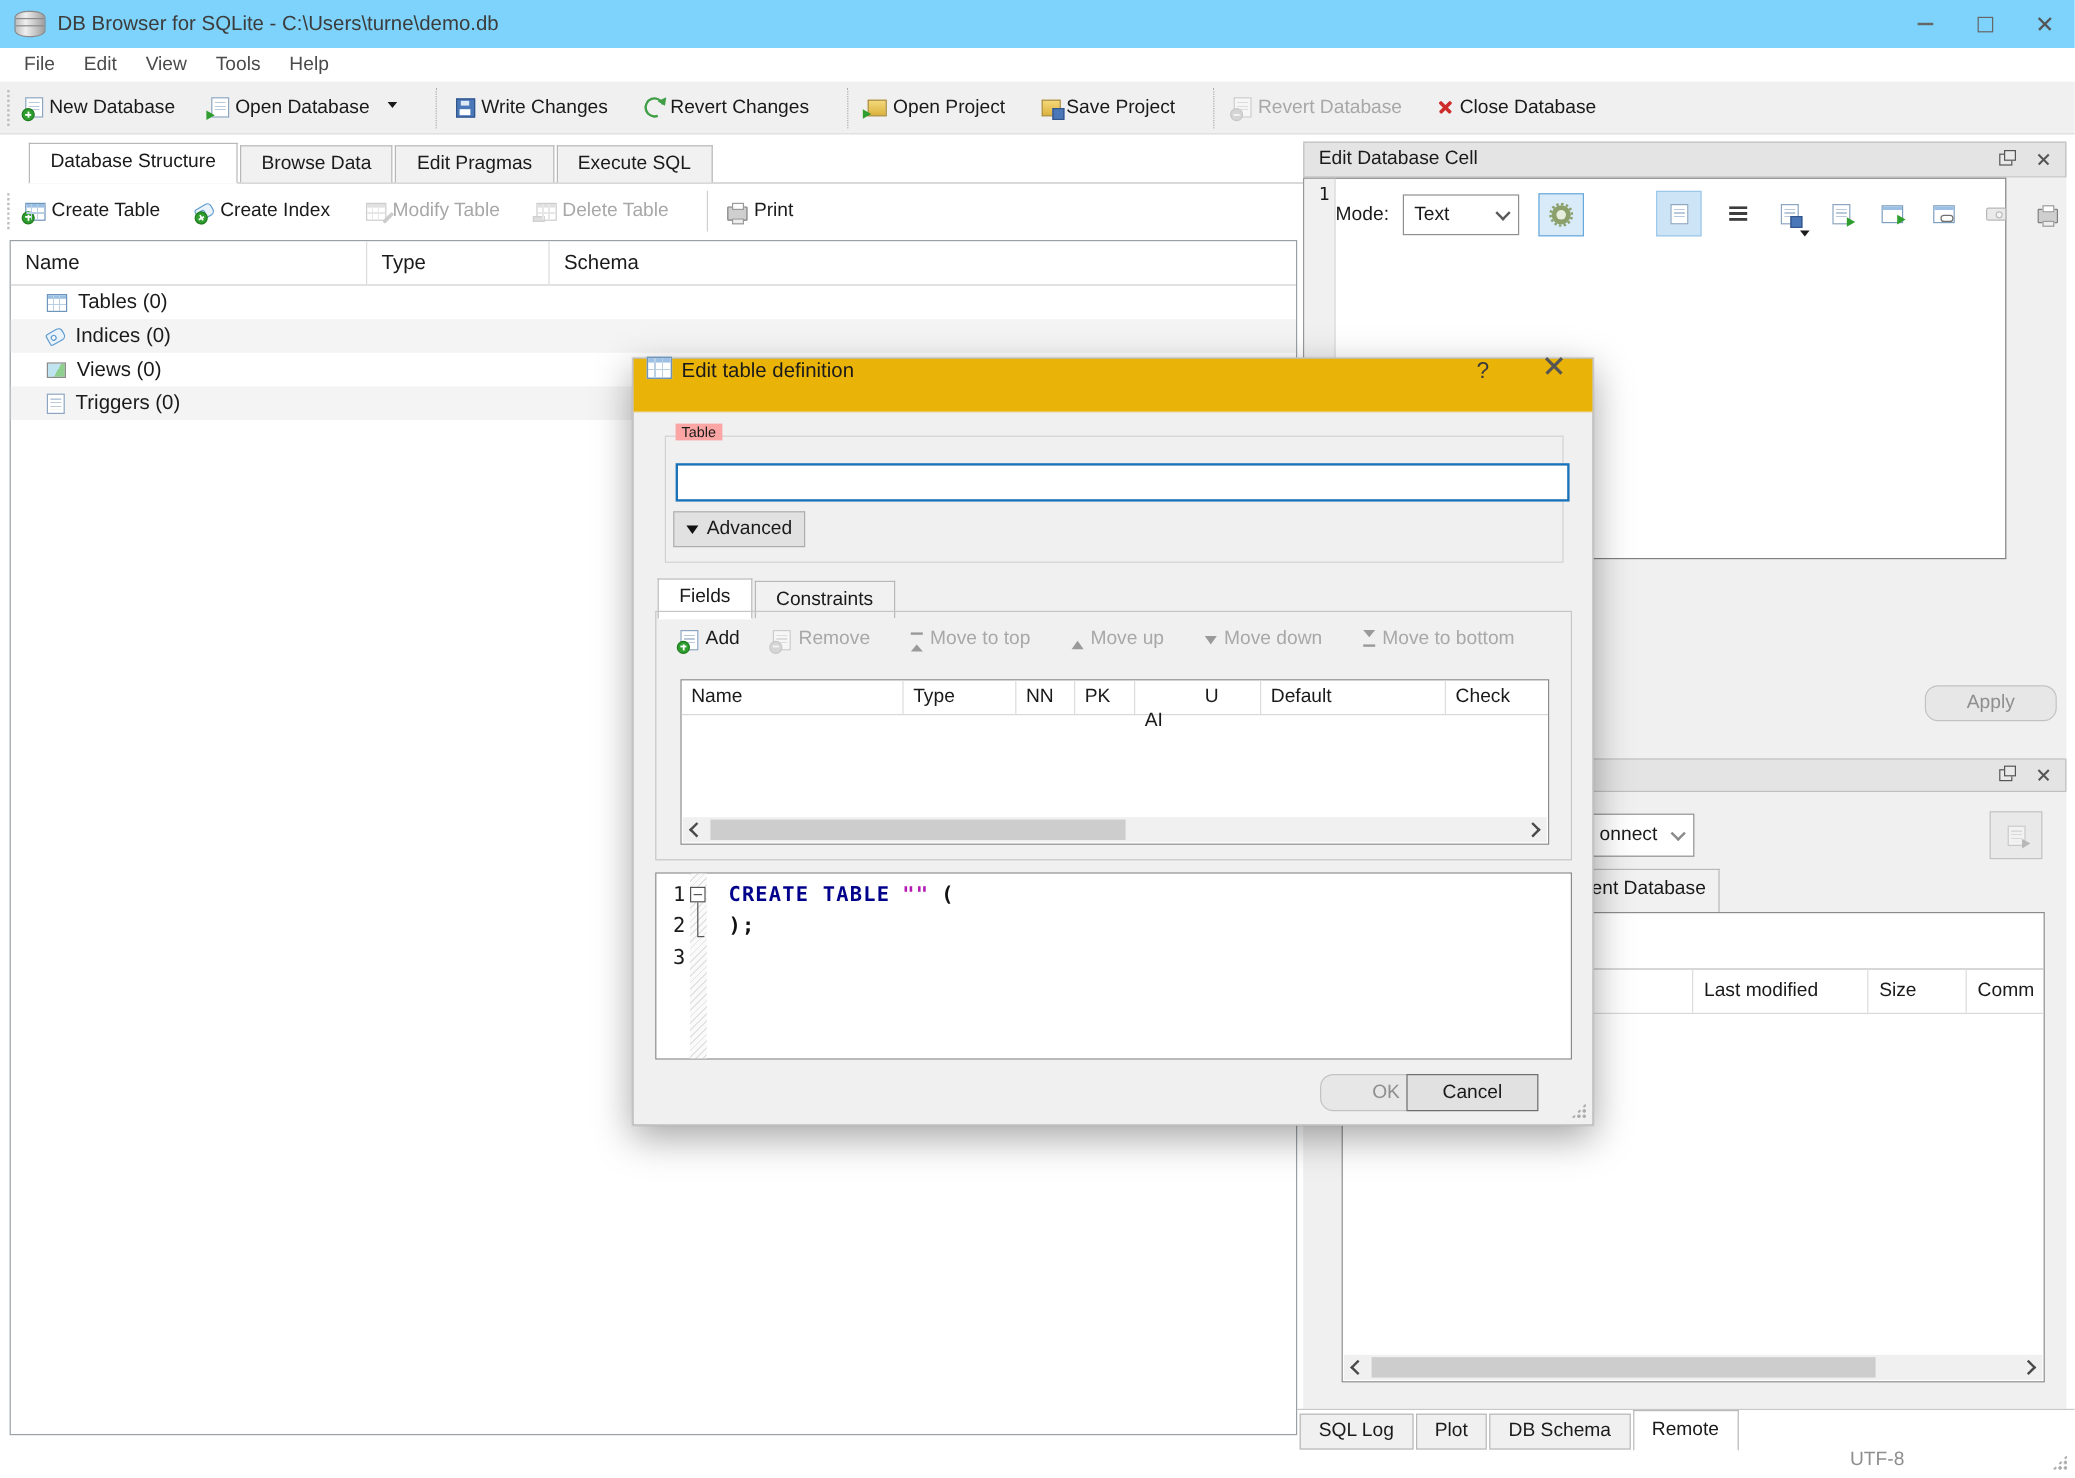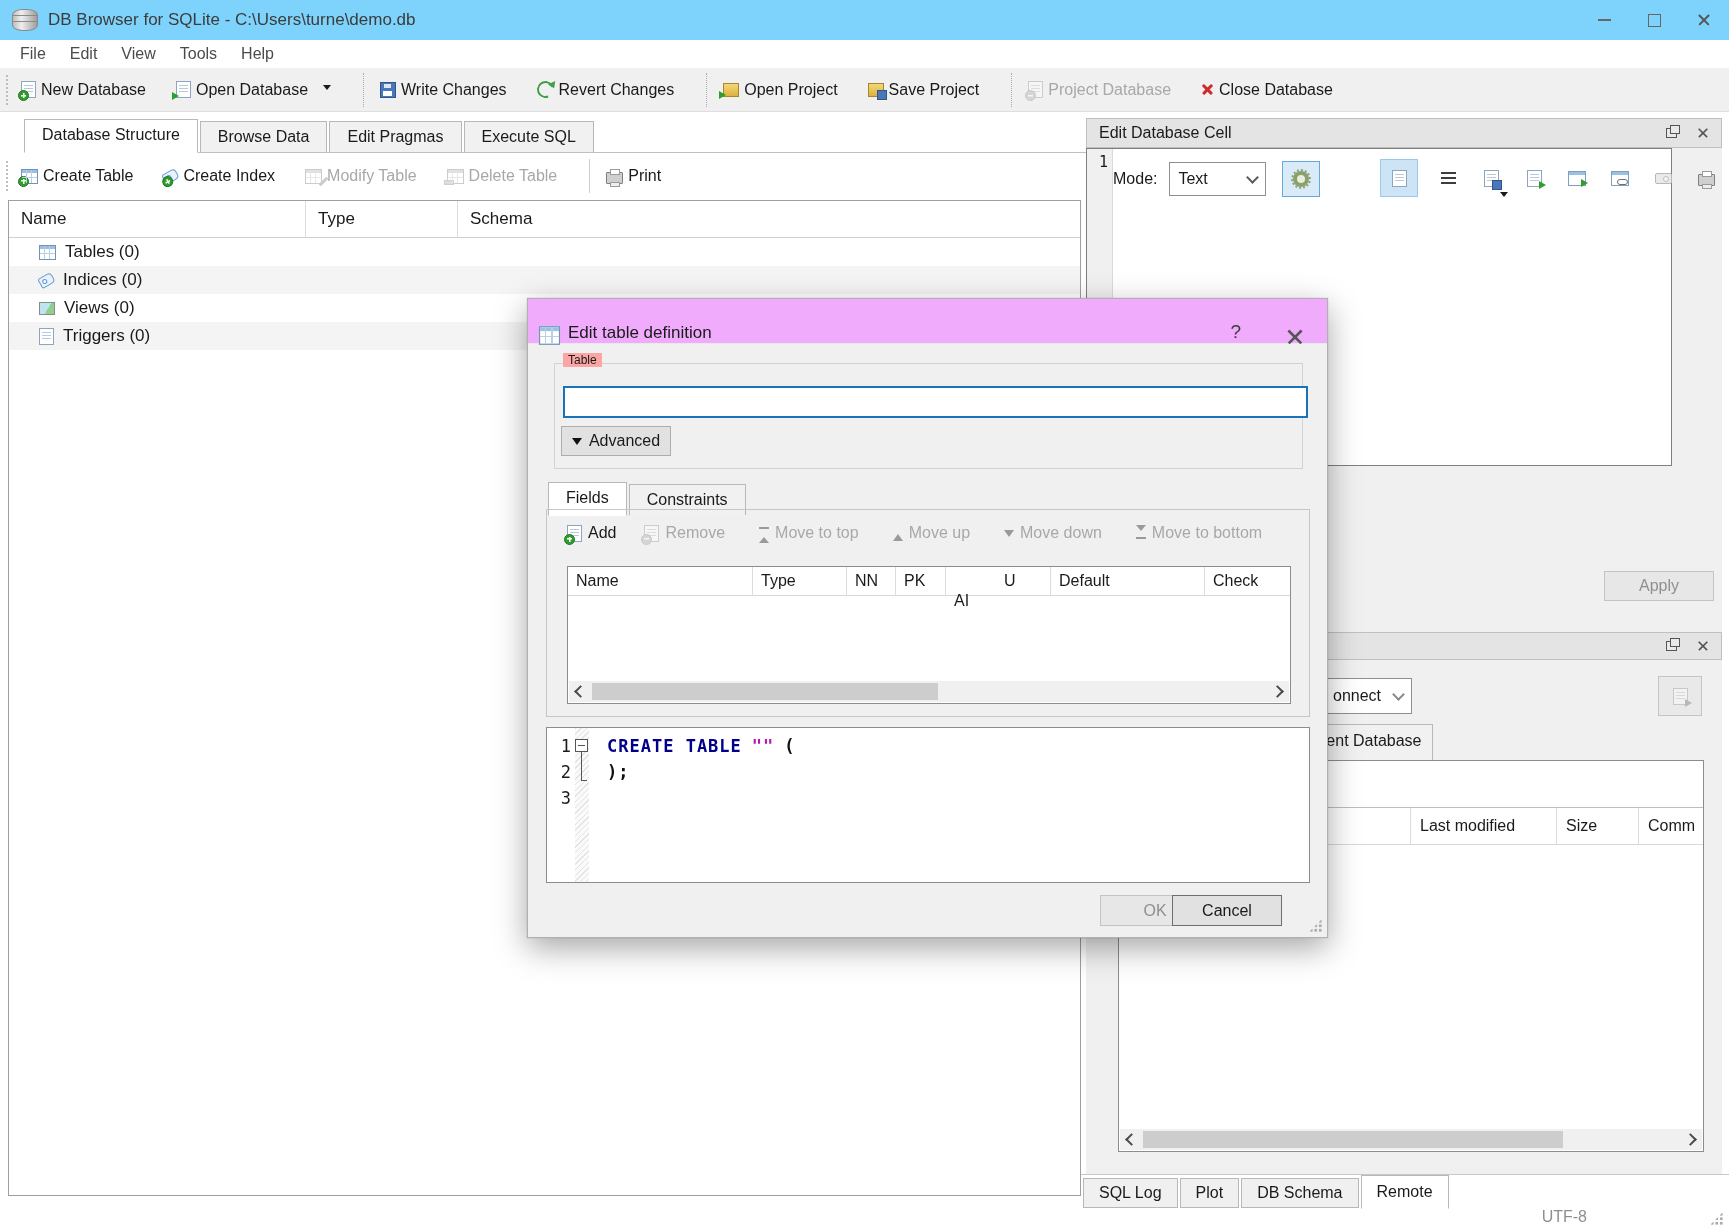--- a/index.html
+++ b/index.html
@@ -102,40 +102,40 @@
   #cellbody{left:1086px;top:148px;width:636px;height:484px;background:#f0f0f0;}
   .combo{background:#fff;border:1px solid #8f8f8f;display:flex;align-items:center;justify-content:space-between;
          padding:0 8px;box-sizing:border-box;}
   .gearbtn{width:38px;height:36px;background:#d9ebf9;border:1px solid #66a8dc;display:flex;align-items:center;justify-content:center;box-sizing:border-box;}
   .islot{width:26px;height:38px;display:flex;align-items:center;justify-content:center;position:relative;}
   .islot.sel{width:38px;background:#cde4f7;border:1px solid #9cc9ea;box-sizing:border-box;}
   #celleditor{left:32px;top:80px;width:586px;height:318px;border:1px solid #7f7f7f;background:#fff;display:flex;box-sizing:border-box;}
   #celleditor .gut{width:26px;background:#f0f0f0;border-right:1px solid #dadada;
       font-family:"DejaVu Sans Mono",monospace;font-size:15px;text-align:right;padding:4px 4px 0 0;box-sizing:border-box;}
   .btn{background:#e1e1e1;border:1px solid #adadad;display:flex;align-items:center;justify-content:center;box-sizing:border-box;}
-  .btn.disabled{background:#e7e7e7;border-color:#c3c3c3;color:#8f8f8f;}
+  .btn.disabled{background:#e7e7e7;border-color:#c3c3c3;color:#8f8f8f;border-radius:11px;}
   #remotebody{left:1086px;top:660px;width:636px;height:514px;background:#f0f0f0;}
   #rframe{position:absolute;left:32px;top:100px;width:586px;height:392px;border:1px solid #8c8c8c;background:#fff;box-sizing:border-box;}
   .rhead{position:absolute;left:0;right:0;top:46px;height:36px;border-top:1px solid #bdbdbd;border-bottom:1px solid #d8d8d8;display:flex;}
   .rth{display:flex;align-items:center;padding-left:9px;border-right:1px solid #dcdcdc;box-sizing:border-box;}
   .hscroll{position:absolute;left:1px;right:1px;bottom:1px;height:21px;background:#f0f0f0;display:flex;align-items:center;}
   .sarrow{width:23px;height:21px;display:flex;align-items:center;justify-content:center;flex:none;}
   .thumb{height:17px;background:#cdcdcd;}
   
   #dockline{left:1081px;top:1174px;width:648px;height:1px;background:#c8c8c8;}
   #btabs{left:1083px;top:1175px;display:flex;align-items:flex-end;}
   .btab{padding:5px 15px;border:1px solid #b8b8b8;background:#f0f0f0;margin-right:2px;white-space:nowrap;}
   .btab.active{background:#fff;border-bottom:1px solid #fff;padding-top:7px;padding-bottom:7px;margin-bottom:-1px;position:relative;}
   #statusbar{left:0;top:1204px;width:1729px;height:28px;}
   .grip{position:absolute;width:13px;height:13px;background:radial-gradient(#ababab 1.4px,transparent 1.6px);
         background-size:4.5px 4.5px;clip-path:polygon(100% 0,100% 100%,0 100%);}
   
   #dialog{left:527px;top:298px;width:801px;height:640px;background:#f0f0f0;border:1px solid #b0b0b0;
           box-shadow:0 10px 30px rgba(0,0,0,.35),0 0 0 1px rgba(0,0,0,.04);z-index:50;box-sizing:border-box;}
-  #dtitle{height:44px;background:#f0abfc;display:flex;align-items:flex-end;padding-left:13px;border-bottom:1px solid #e9e9e9;}
+  #dtitle{height:44px;background:#eab308;display:flex;align-items:flex-start;padding-left:13px;border-bottom:1px solid #e9e9e9;}
   #dtitle .t{font-size:17px;margin-left:10px;}
   .groupbox{position:absolute;left:26px;top:64px;width:749px;height:106px;border:1px solid #d2d2d2;box-sizing:border-box;}
   .gblabel{position:absolute;top:-11px;left:8px;background:#fca5a5;padding:0 5px;font-size:12px;}
   #tname{position:absolute;left:8px;top:22px;width:729px;height:28px;border:2px solid #1a72b8;background:#fff;
          font-family:"Liberation Sans",sans-serif;font-size:16px;padding:0 6px;box-sizing:content-box;outline:none;}
   #advbtn{position:absolute;left:6px;top:62px;width:110px;height:30px;gap:7px;}
   .dtri{width:0;height:0;border:5px solid transparent;border-top:7px solid #111;margin-top:6px;}
   #dtabs{position:absolute;left:20px;top:183px;display:flex;align-items:flex-end;}
   #dtabframe{position:absolute;left:18px;top:210px;width:764px;height:208px;border:1px solid #c6c6c6;box-sizing:border-box;}
   #fieldbar{position:absolute;left:20px;top:14px;display:flex;align-items:center;}
@@ -222,21 +222,21 @@
     <span class="ybox ic">
         <span class="bfloppy"></span>
       </span>
     <span>Save Project</span>
   </div>
   <span class="tsep"></span>
   <div class="tbtn dis">
     <span class="pg ic off">
         <span class="bgray"></span>
       </span>
-    <span>Project Database</span>
+    <span>Revert Database</span>
   </div>
   <div class="tbtn">
     <span class="redx"></span>
     <span>Close Database</span>
   </div>
 </div>
 
 <div class="abs" id="tabrow">
   <div class="tab active">Database Structure</div>
   <div class="tab">Browse Data</div>

